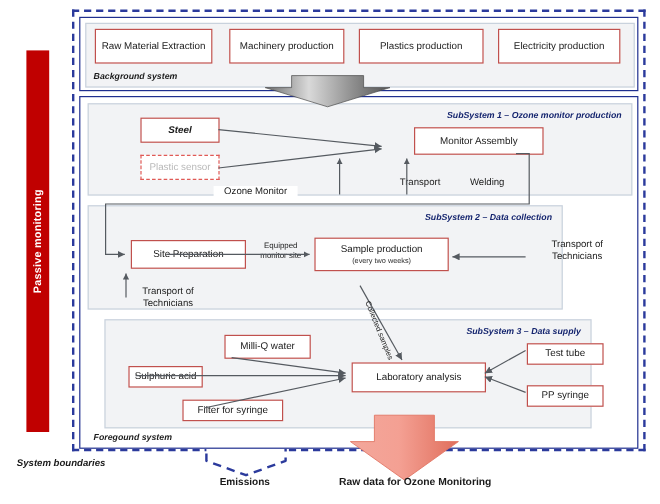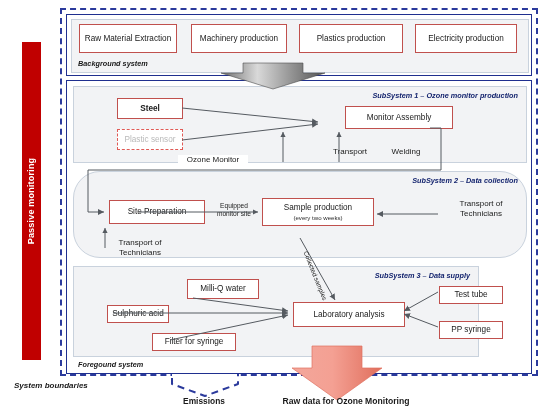--- a/index.html
+++ b/index.html
@@ -84,51 +84,51 @@
 
     <div class="abs sys-tag" style="left:11px;top:44px;">Background system</div>
   </div>
 
   <div class="abs blue-frame" style="left:66px;top:80px;width:466px;height:294px;">
 
     <div class="abs panel" style="left:6px;top:5px;width:454px;height:77px;">
       <div class="abs sys-tag blue" style="right:8px;top:4px;">SubSystem 1 – Ozone monitor production</div>
     </div>
 
-    <div class="abs rbox" style="left:50px;top:17px;width:66px;height:21px;font-weight:bold;">
+    <div class="abs rbox" style="left:50px;top:17px;width:66px;height:21px;font-weight:bold;font-style:italic;">
       <div>Steel</div>
     </div>
     <div class="abs rbox dashed" style="left:50px;top:48px;width:66px;height:21px;">
       <div>Plastic sensor</div>
     </div>
     <div class="abs rbox" style="left:256px;top:25px;width:108px;height:23px;margin-left:22px;">
       <div>Monitor Assembly</div>
     </div>
 
     <div class="abs lbl" style="left:256px;top:66px;width:54px;">Transport</div>
     <div class="abs lbl" style="left:314px;top:66px;width:50px;">Welding</div>
 
-    <div class="abs panel" style="left:6px;top:90px;width:454px;height:87px;border-radius:27px;">
+    <div class="abs panel" style="left:6px;top:90px;width:396px;height:87px;">
       <div class="abs sys-tag blue" style="right:8px;top:4px;">SubSystem 2 – Data collection</div>
     </div>
 
     <div class="abs rbox" style="left:42px;top:119px;width:96px;height:24px;">
       <div>Site Preparation</div>
     </div>
     <div class="abs rbox" style="left:195px;top:117px;width:112px;height:28px;">
       <div>Sample production</div>
       <div class="sub">(every two weeks)</div>
     </div>
 
     <div class="abs lbl small" style="left:144px;top:121px;width:46px;">Equipped monitor site</div>
 
     <div class="abs lbl" style="left:36px;top:157px;width:74px;">Transport of Technicians</div>
     <div class="abs lbl" style="left:378px;top:118px;width:72px;">Transport of Technicians</div>
 
-    <div class="abs panel" style="left:6px;top:185px;width:406px;height:91px;">
+    <div class="abs panel" style="left:20px;top:185px;width:406px;height:91px;">
       <div class="abs sys-tag blue" style="right:8px;top:4px;">SubSystem 3 – Data supply</div>
     </div>
 
     <div class="abs rbox" style="left:120px;top:198px;width:72px;height:20px;">
       <div>Milli-Q water</div>
     </div>
     <div class="abs rbox" style="left:40px;top:224px;width:62px;height:18px;">
       <div>Sulphuric acid</div>
     </div>
     <div class="abs rbox" style="left:85px;top:252px;width:84px;height:18px;">

